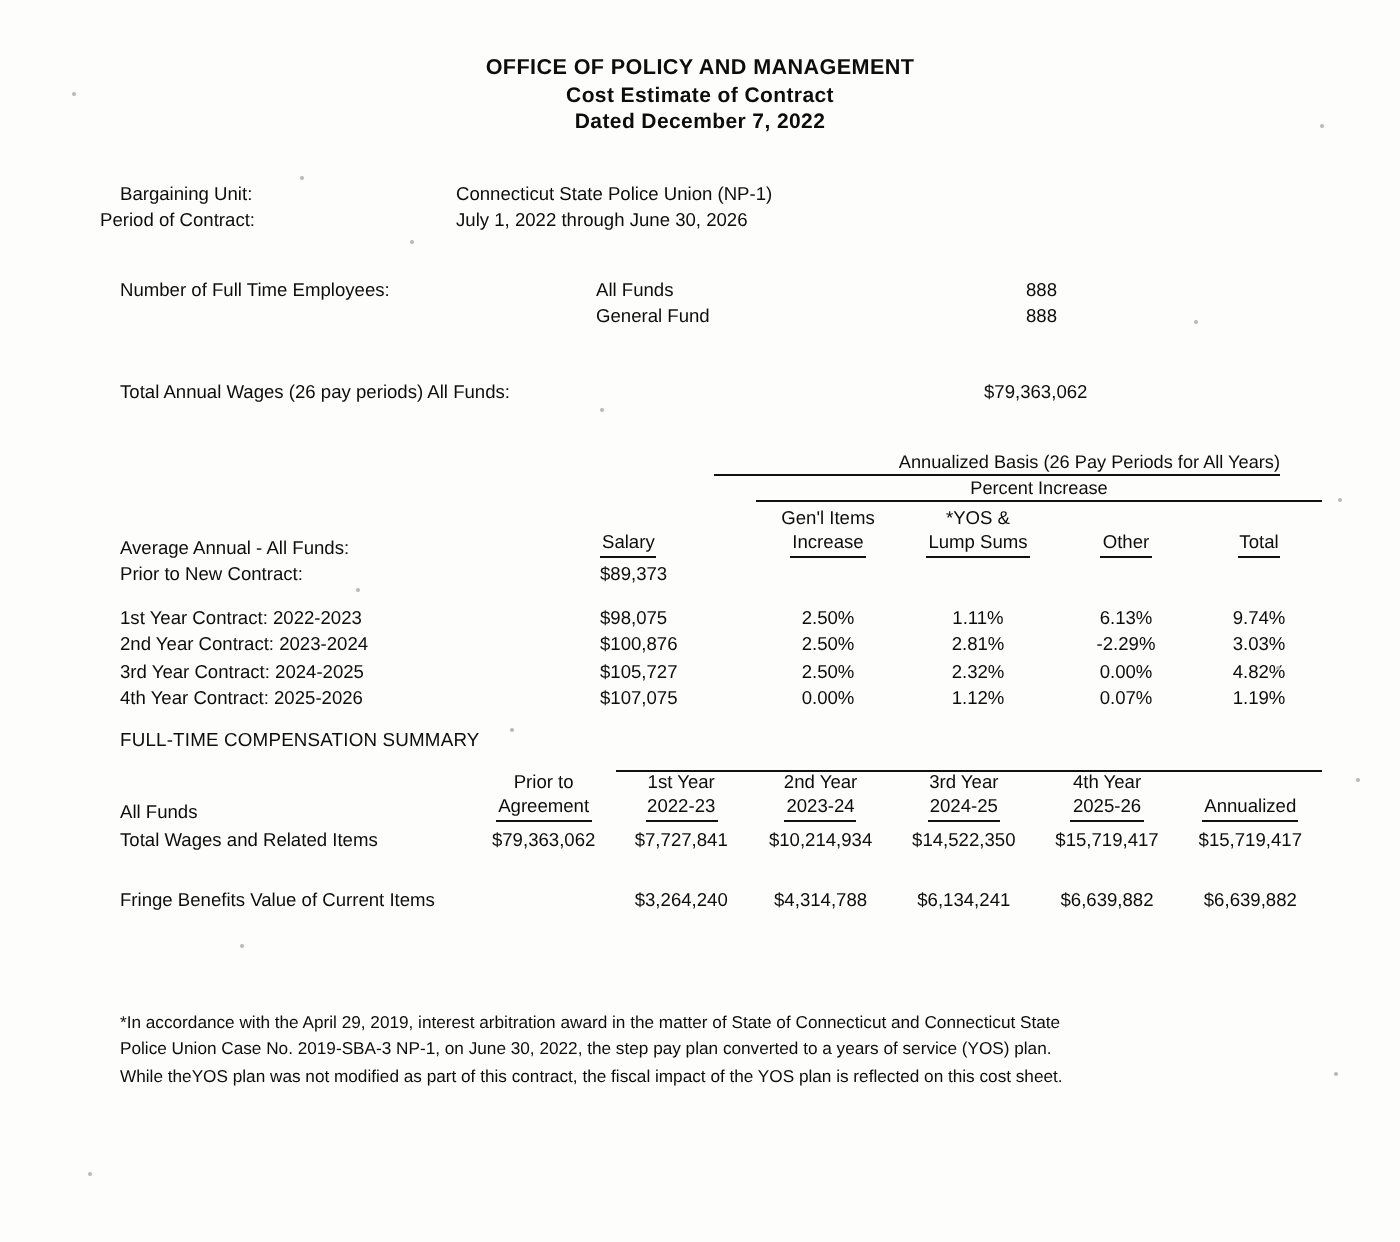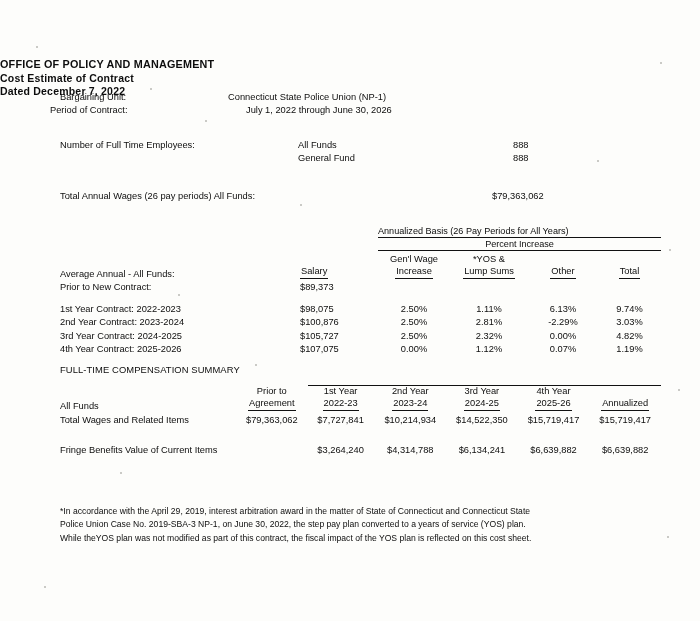--- a/index.html
+++ b/index.html
@@ -23,60 +23,60 @@
     filter: none;
   }
   .sheet {
     position: absolute;
     left: 0; top: 0;
     width: 700px; height: 621px;
     padding: 0;
   }
 
   .title-block {
-    text-align: left;
-    margin-top: 58px;
+    text-align: center;
+    margin-top: 28px;
     line-height: 1.28;
   }
   .title-line {
     font-size: 10.5px;
     font-weight: bold;
     letter-spacing: 0.2px;
   }
   .title-line.l1 { font-size: 10.8px; }
 
   .row-line {
     position: absolute;
     font-size: 9.3px;
     white-space: nowrap;
   }
 
   
   .bu-label   { left: 60px; top: 92px; }
   .pc-label   { left: 50px; top: 105px; }
   .bu-value   { left: 228px; top: 92px; }
-  .pc-value   { left: 228px; top: 105px; margin-left: 18px; }
+  .pc-value   { left: 228px; top: 105px; }
 
   
   .emp-label  { left: 60px; top: 140px; }
   .af-label   { left: 298px; top: 140px; }
   .gf-label   { left: 298px; top: 153px; }
   .af-value   { left: 513px; top: 140px; }
   .gf-value   { left: 513px; top: 153px; }
 
   
   .tw-label   { left: 60px; top: 191px; }
   .tw-value   { left: 492px; top: 191px; }
 
   
   .ann-head {
     position: absolute;
-    left: 378px; top: 226px;
+    left: 357px; top: 226px;
     width: 283px;
-    text-align: left;
+    text-align: right;
     font-size: 9.1px;
     border-bottom: 1px solid #111;
     padding-bottom: 1px;
   }
   .pct-head {
     position: absolute;
     left: 378px; top: 239px;
     width: 283px;
     text-align: center;
     font-size: 9.1px;
@@ -199,21 +199,21 @@
 
   <div class="ann-head">Annualized Basis (26 Pay Periods for All Years)</div>
   <div class="pct-head">Percent Increase</div>
 
   <table class="pct">
     <tbody>
         <tr class="hrow1">
       <td class="c-label"></td>
       <td class="c-sal"></td>
       <td class="c-gen">
-        <span class="hdr-plain">Gen'l Wage</span>
+        <span class="hdr-plain">Gen'l Items</span>
       </td>
       <td class="c-yos">
         <span class="hdr-plain">*YOS &amp;</span>
       </td>
       <td class="c-oth"></td>
       <td class="c-tot"></td>
     </tr>
     <tr class="hrow2">
       <td class="c-label">
         <span>Average Annual - All Funds:</span>

